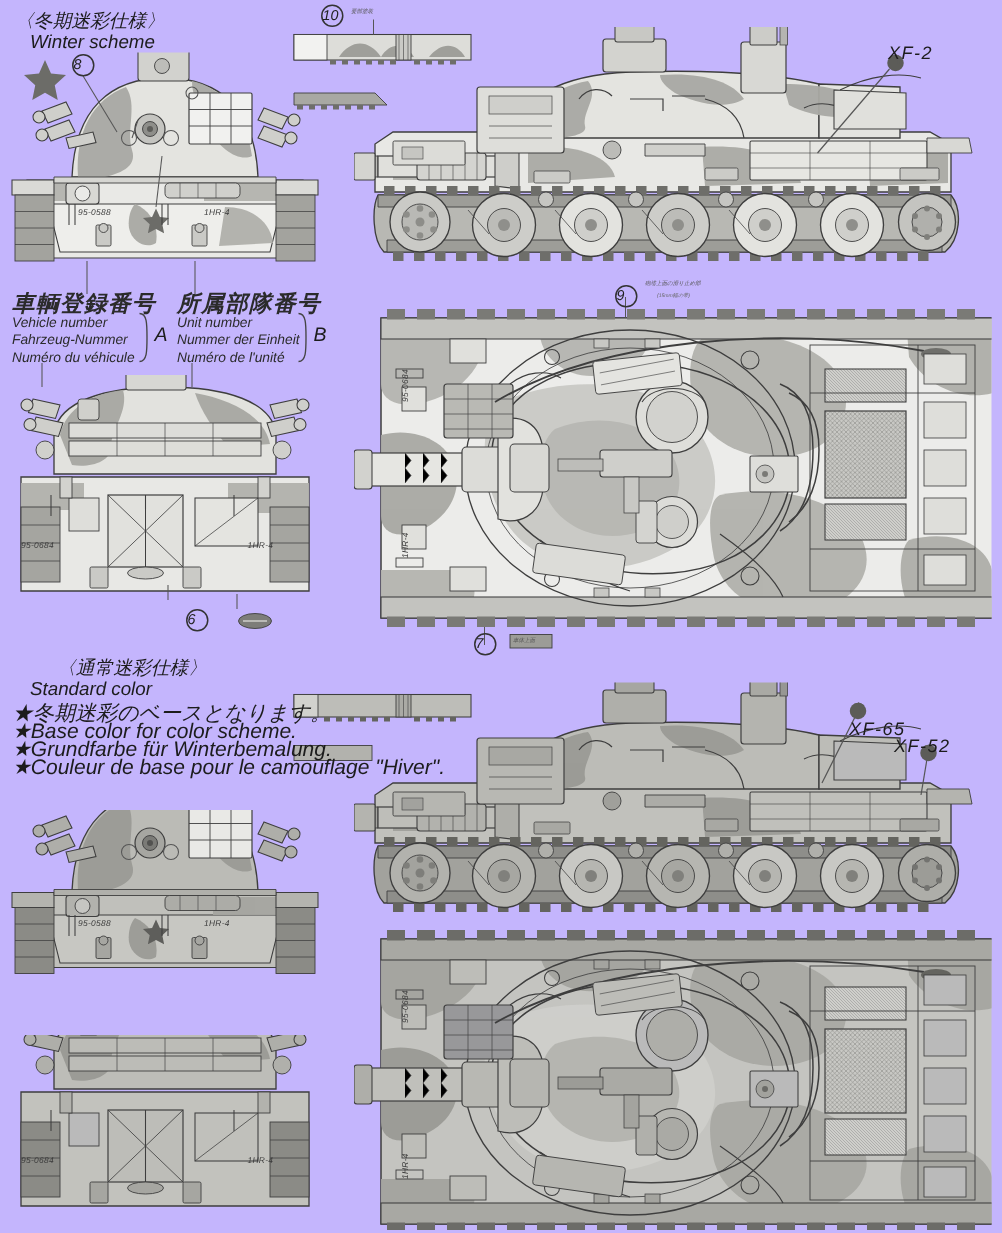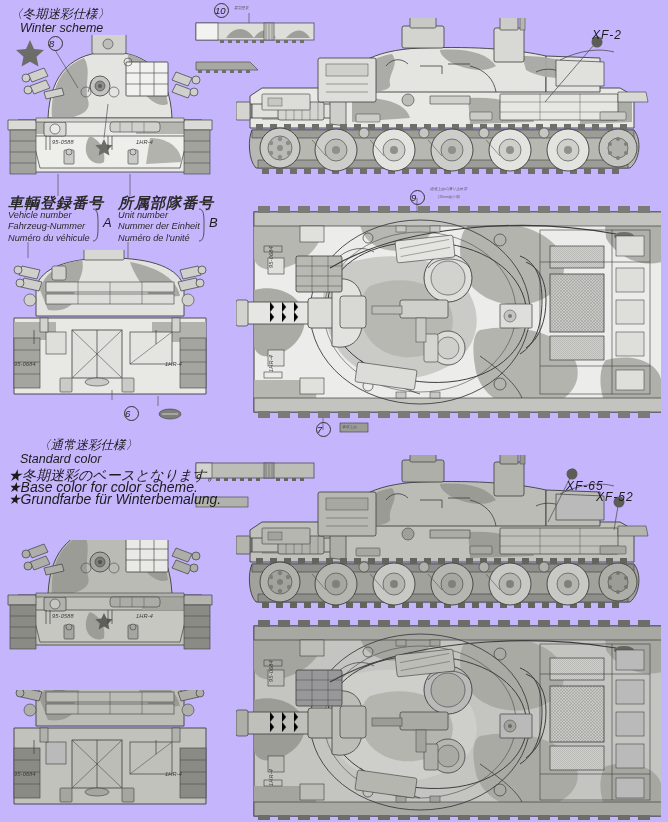--- a/index.html
+++ b/index.html
@@ -1322,20 +1322,21 @@
         <path d="M1 1 C6 1 6 8 6 17 C6 26 6 33 1 33" fill="none" stroke="#444" stroke-width="0.9"></path>
       </svg>
   </div>
   <div class="legend-letter" style="left:209px; top:215px;">B</div>
 
   <div class="abs scheme-head" style="left:10px; top:437px;margin-left:28px;">〈通常迷彩仕様〉</div>
   <div class="abs scheme-sub" style="left:10px; top:452px;">Standard color</div>
   <div class="abs note-line" style="left:8px; top:469px;">★冬期迷彩のベースとなります。</div>
   <div class="abs note-line" style="left:8px; top:481px;">★Base color for color scheme.</div>
   <div class="abs note-line" style="left:8px; top:493px;">★Grundfarbe für Winterbemalung.</div>
+  <div class="abs note-line" style="left:8px; top:505px;">★Couleur de base pour le camouflage "Hiver".</div>
 
   <div class="paint-label" style="left:566px; top:479px;">XF-65</div>
   <div class="paint-label" style="left:596px; top:490px;">XF-52</div>
 
   <div class="vehnum" style="left:52px; top:139px;">95-0588</div>
   <div class="vehnum" style="left:136px; top:139px;">1HR-4</div>
 
   <div class="vehnum" style="left:14px; top:361px;">95-0684</div>
   <div class="vehnum" style="left:165px; top:361px;">1HR-4</div>
 

